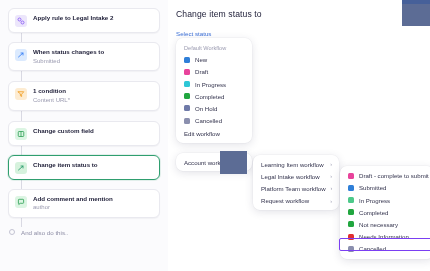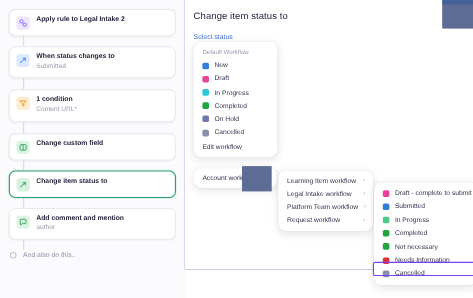--- a/index.html
+++ b/index.html
@@ -2,21 +2,21 @@
 <html><head>
 <meta charset="utf-8">
 <style>
   * { box-sizing: border-box; margin: 0; padding: 0; }
   html, body {
     width: 430px; height: 271px;
     background: #ffffff;
     font-family: "Liberation Sans", sans-serif;
     overflow: hidden;
   }
-  #root { position: relative; width: 430px; height: 245px; background:#4c1d95;border-radius:12px; }
+  #root { position: relative; width: 430px; height: 245px; background:#be185d;border-radius:12px; }
 
   
   .rail { position:absolute; left:0; top:0; width:168px; height:271px; background:#fbfbfd; }
   .rail-inner { position:absolute; left:8px; top:8px; width:152px; }
 
   .step { position:relative; background:#ffffff; border:1px solid #e9e9ef;
           border-radius:6px; padding:5px 6px 5px 6px; display:flex; align-items:flex-start;
           gap:6px; min-height:20px; box-shadow:0 1px 1px rgba(30,30,60,.04); }
   .step.selected { border:1.4px solid #2f9e6f; box-shadow:0 0 0 1px rgba(47,158,111,.12); }
 

